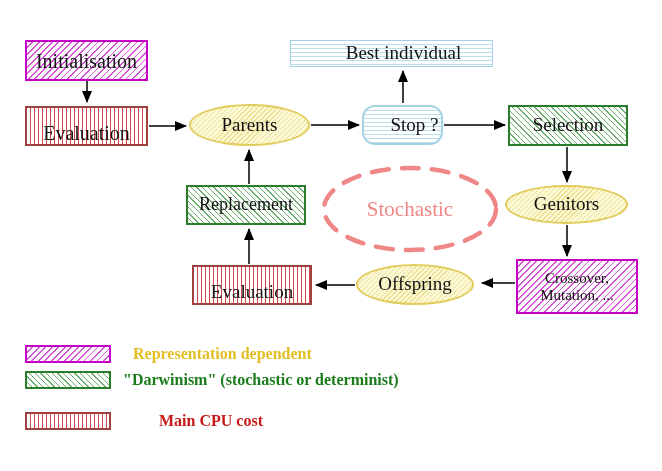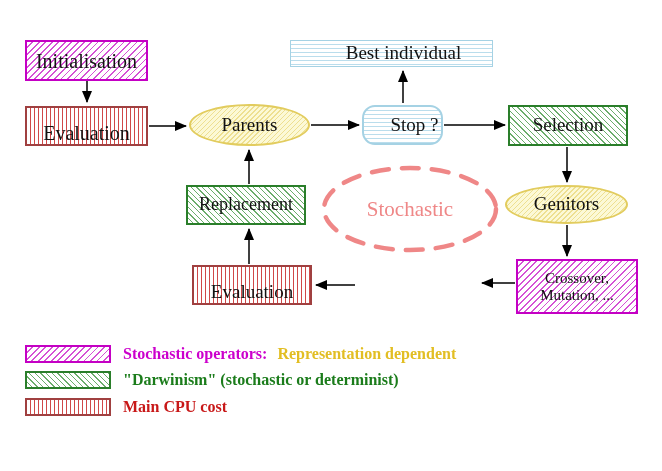--- a/index.html
+++ b/index.html
@@ -80,21 +80,21 @@
   
   .legend-row {
     position: absolute;
     left: 25px;
     display: flex;
     align-items: center;
     height: 19px;
   }
   #legend-row-1 { top: 344px; }
   #legend-row-2 { top: 370px; }
-  #legend-row-3 { top: 397px; }
+  #legend-row-3 { top: 411px; gap: 36px; }
   #legend-row-4 { top: 423px; }
   .swatch { width: 82px; height: 14px; box-sizing: content-box; margin-right: 12px; flex: none; }
   .legend-text { font-weight: bold; font-size: 16px; white-space: nowrap; }
   .t-magenta { color: #CC00CC; }
   .t-gold    { color: #E2BE23; margin-left: 10px; }
   .t-green   { color: #1B7C1B; }
   .t-red     { color: #C81818; }
   .t-cyan    { color: #97CBE8; }
 </style>
 </head>
@@ -155,31 +155,33 @@
   <div id="generation-label">Stochastic</div>
 
   <div class="node ellipse-yellow" id="genitors">
     <span>Genitors</span>
   </div>
 
   <div class="node stripe-red" id="eval-bot">
     <span>Evaluation</span>
   </div>
 
+  <div class="node ellipse-yellow" id="offspring">
+    <span>Offspring</span>
+  </div>
 
   <div class="node hatch-magenta" id="crossover">
     <div>
       <span>Crossover,</span>
       <span>Mutation, ...</span>
     </div>
   </div>
 
   <div class="legend-row" id="legend-row-1">
     <div class="swatch hatch-magenta"></div>
-    <span class="legend-text t-magenta">Stochastic operators:</span>
     <span class="legend-text t-gold">Representation dependent</span>
   </div>
 
   <div class="legend-row" id="legend-row-2">
     <div class="swatch hatch-green"></div>
     <span class="legend-text t-green">"Darwinism" (stochastic or determinist)</span>
   </div>
 
   <div class="legend-row" id="legend-row-3">
     <div class="swatch stripe-red"></div>

